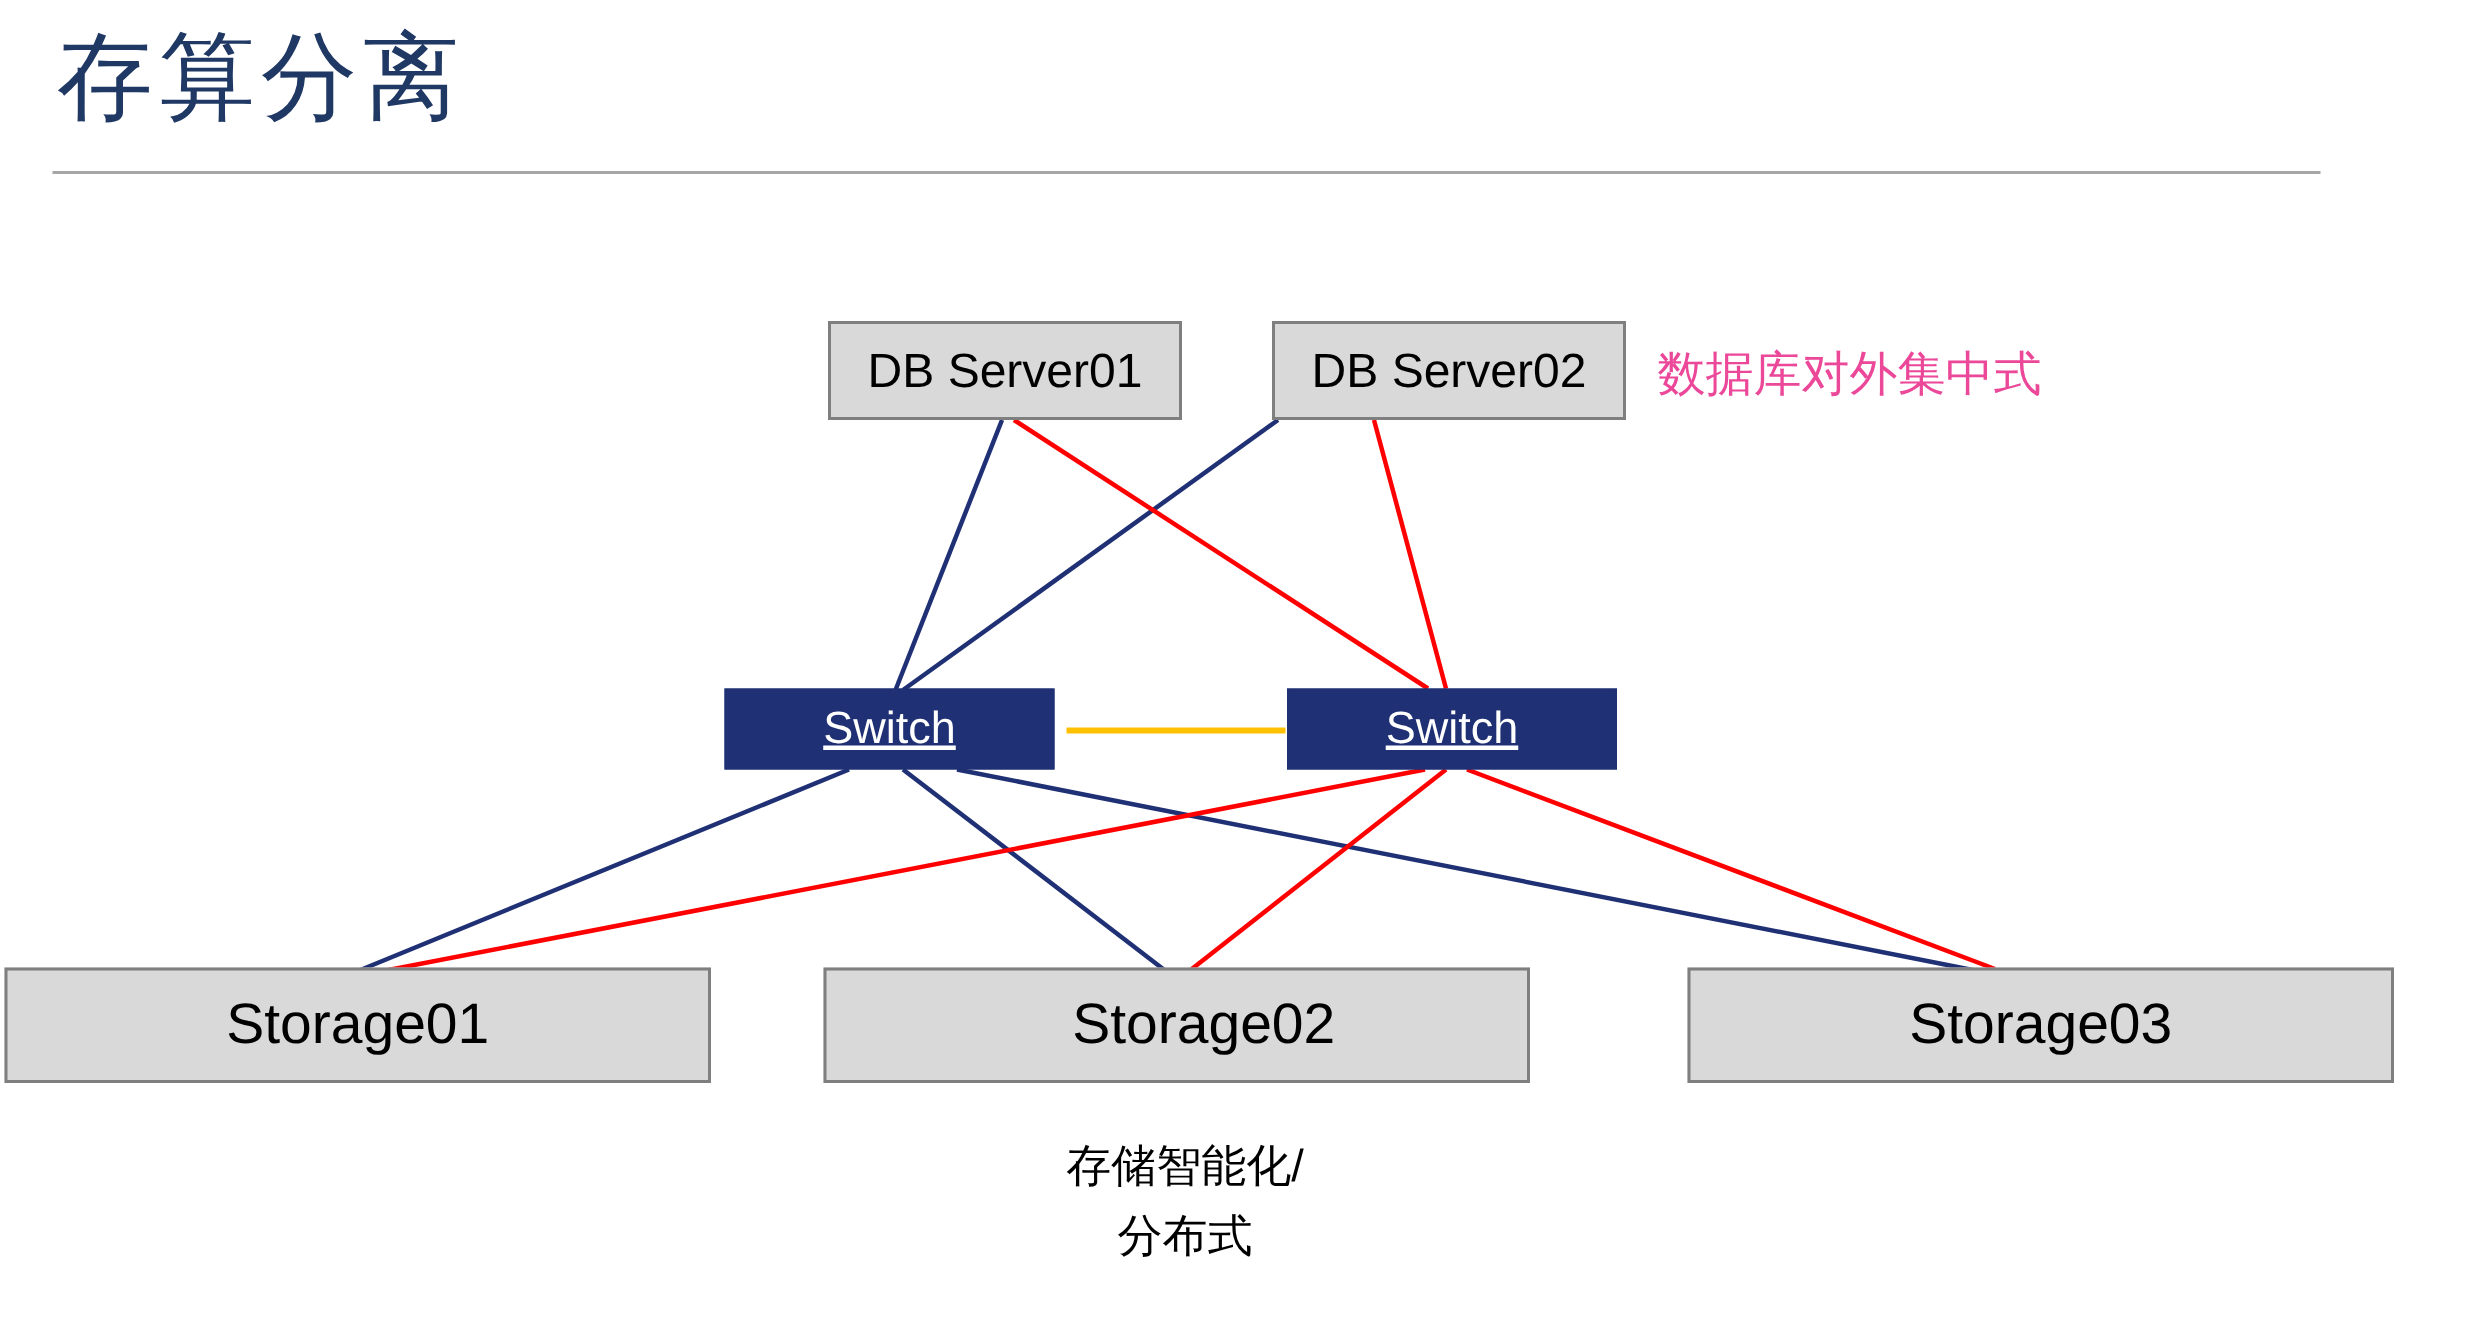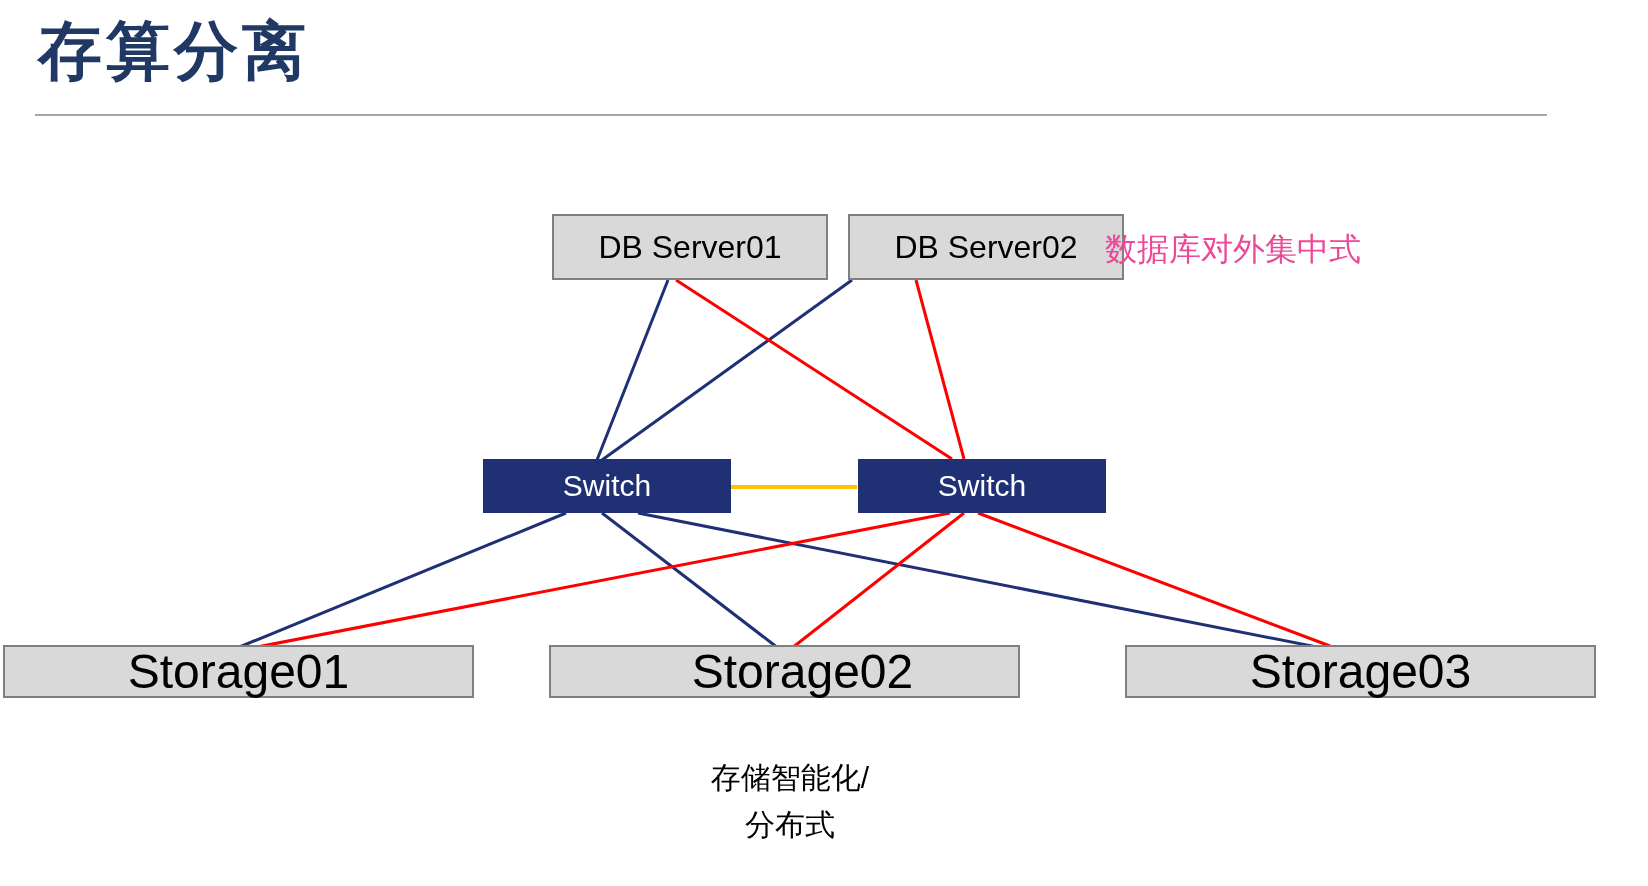--- a/index.html
+++ b/index.html
@@ -5,21 +5,21 @@
   * { margin: 0; padding: 0; box-sizing: border-box; }
   html, body { background: #ffffff; }
   body {
     font-family: "Liberation Sans", "DejaVu Sans", sans-serif;
     width: 1648px; height: 886px; position: relative; overflow: hidden;
   }
   .stage { position: absolute; inset: 0; width: 1648px; height: 886px; }
 
   .page-title {
     position: absolute; left: 38px; top: 8px;
-    font-size: 64px; font-weight: bold;
+    font-size: 64px; font-weight: normal;
     color: var(--title, #1F3864);
     letter-spacing: 4px;
   }
   .title-rule {
     position: absolute; left: 35px; top: 114px; width: 1512px; height: 2px;
     background: #a6a6a6;
   }
 
   .wires { position: absolute; left: 0; top: 0; z-index: 0; }
   .wire-navy   { stroke: var(--navy-line, #1F3075); stroke-width: 3; }
@@ -35,27 +35,27 @@
     background: var(--node-fill, #d9d9d9);
     border: 2px solid var(--node-border, #7f7f7f);
     color: #000000;
   }
   .node-switch {
     background: var(--switch-fill, #1F3075);
     border: 1px solid var(--switch-fill, #1F3075);
     color: #ffffff;
     font-size: 30px;
   }
-  .db-box   { width: 276px; height: 66px; font-size: 32px; }
+  .db-box   { width: 236px; height: 66px; font-size: 32px; }
   .db1      { left: 552px; top: 214px; }
   .db2      { left: 800px; top: 214px; margin-left: 48px; }
-  .sw-box   { width: 248px; height: 54px; }
+  .sw-box   { width: 220px; height: 54px; text-decoration: underline; }
   .sw1      { left: 483px; top: 459px; }
   .sw2      { left: 858px; top: 459px; }
-  .st-box   { width: 471px; height: 53px; font-size: 48px; }
+  .st-box   { width: 471px; height: 77px; font-size: 38px; }
   .st1      { left: 3px;    top: 645px; }
   .st2      { left: 549px;  top: 645px; padding-left: 36px; }
   .st3      { left: 1093px; top: 645px; margin-left: 32px; }
 
   .note-right {
     position: absolute; left: 1105px; top: 228px; z-index: 1;
     font-size: 32px; color: #ec4899;
   }
   .note-bottom {
     position: absolute; left: 590px; top: 755px; width: 400px; z-index: 1;

